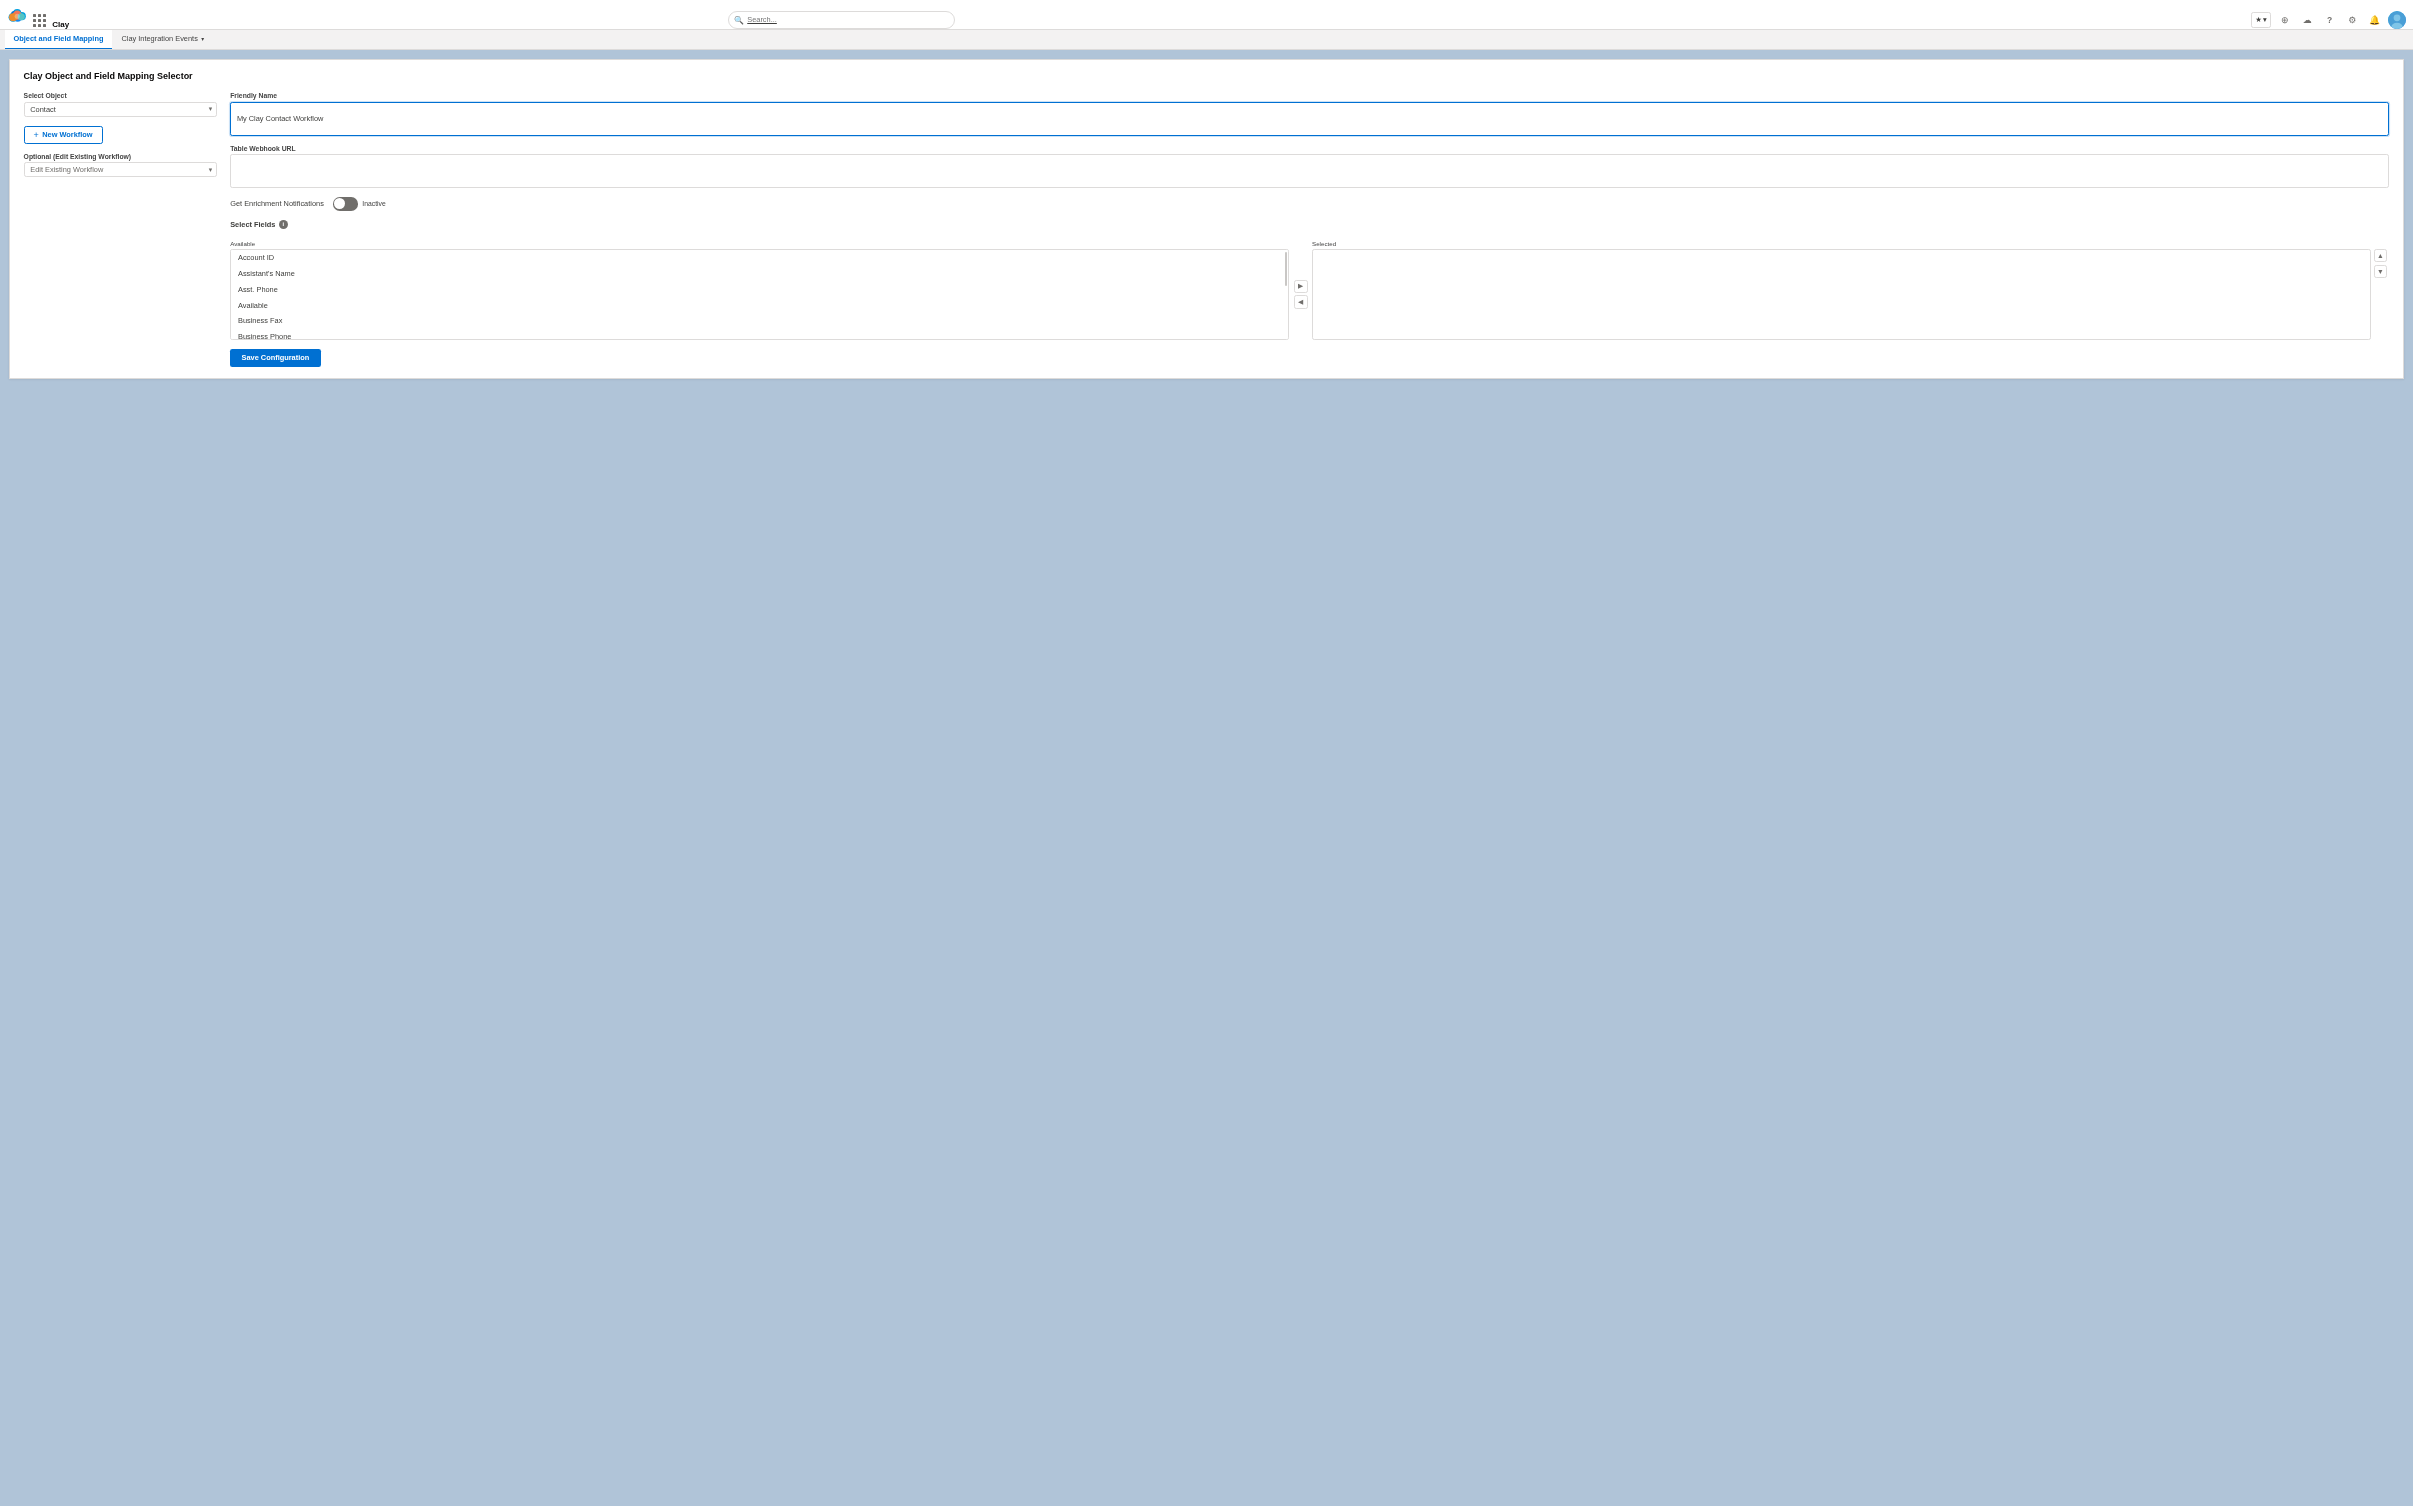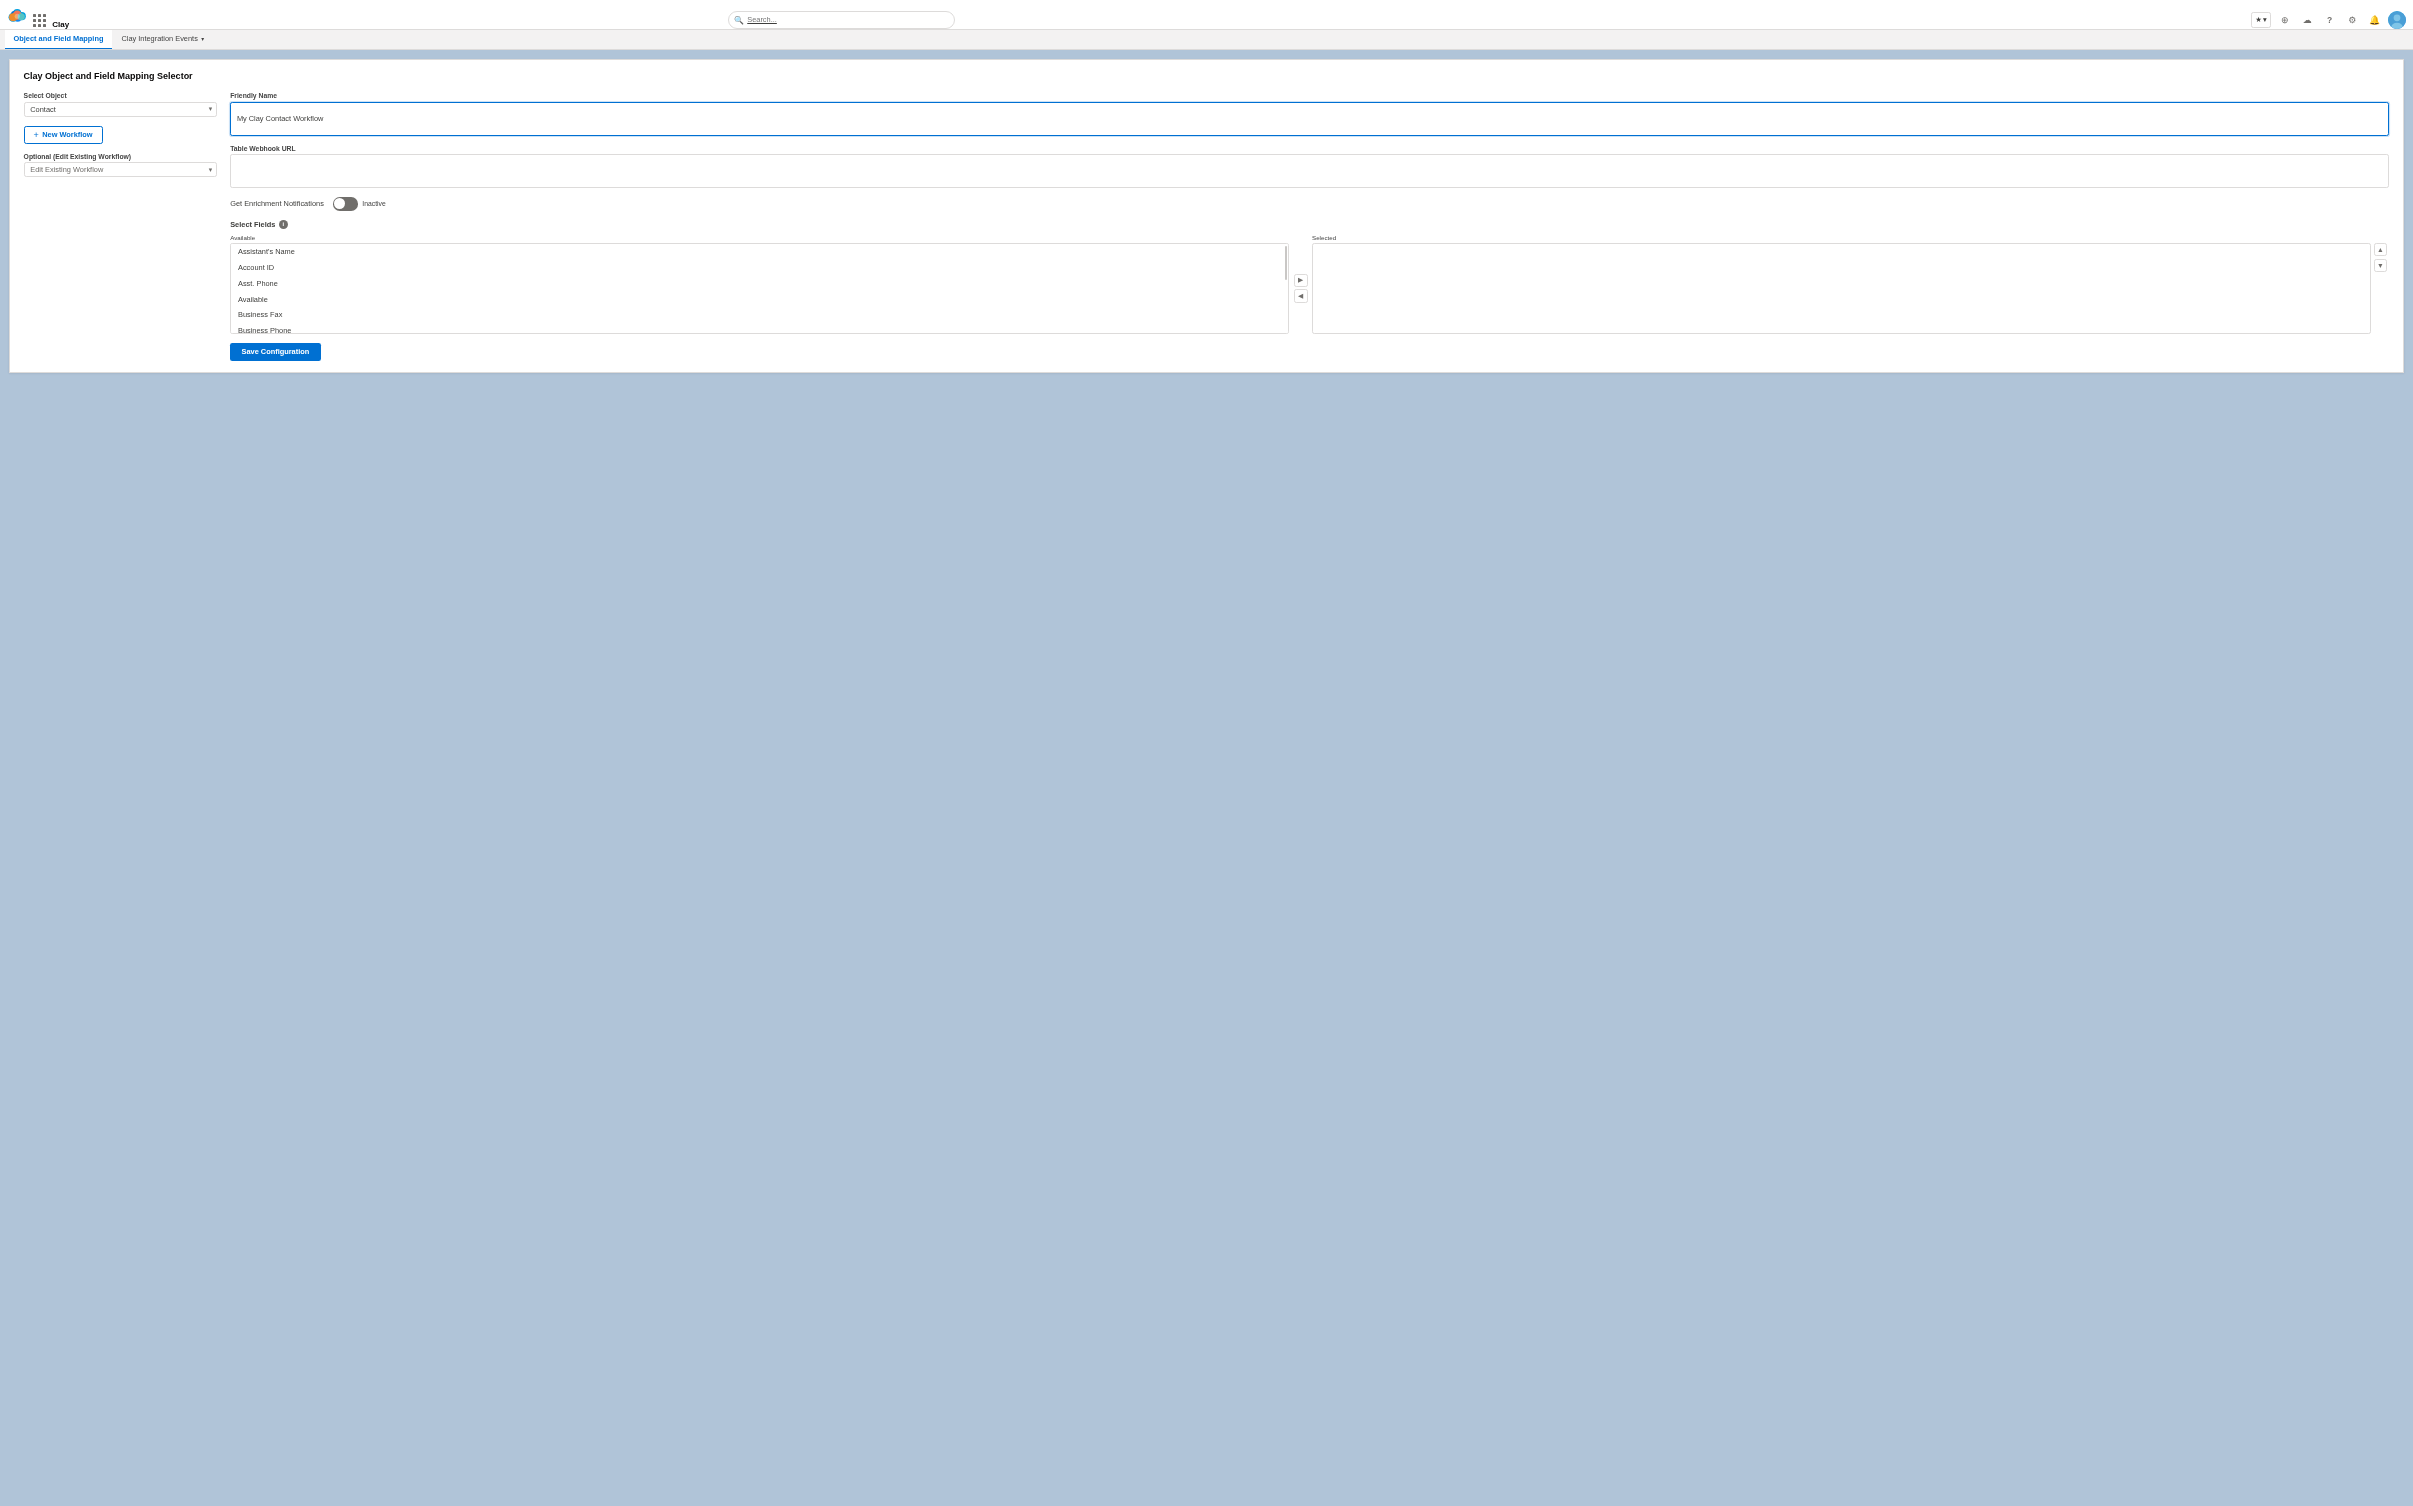--- a/index.html
+++ b/index.html
@@ -298,21 +298,21 @@
 
     
     .select-fields-section {
       margin-bottom: 9px;
     }
 
     .select-fields-header {
       display: flex;
       align-items: center;
       gap: 3.4px;
-      margin-bottom: 5px;
+      margin-bottom: 11px;
       font-size: 7.4px;
       font-weight: 600;
       color: #3e3e3c;
     }
 
     .info-icon {
       width: 9px;
       height: 9px;
       background: #706e6b;
       color: #fff;
@@ -592,22 +592,22 @@
             <div class="info-icon">
               <span>i</span>
             </div>
           </div>
 
           <div class="dual-listbox">
 
             <div class="listbox-container">
               <div class="listbox-sub-label">Available</div>
               <div class="listbox" style="position:relative;">
+                <div class="listbox-item">Account ID</div>
                 <div class="listbox-item">Assistant's Name</div>
-                <div class="listbox-item">Account ID</div>
                 <div class="listbox-item">Asst. Phone</div>
                 <div class="listbox-item">Available</div>
                 <div class="listbox-item">Business Fax</div>
                 <div class="listbox-item">Business Phone</div>
                 <div class="listbox-scrollbar"></div>
               </div>
             </div>
 
             <div class="transfer-buttons">
               <button class="transfer-btn">

